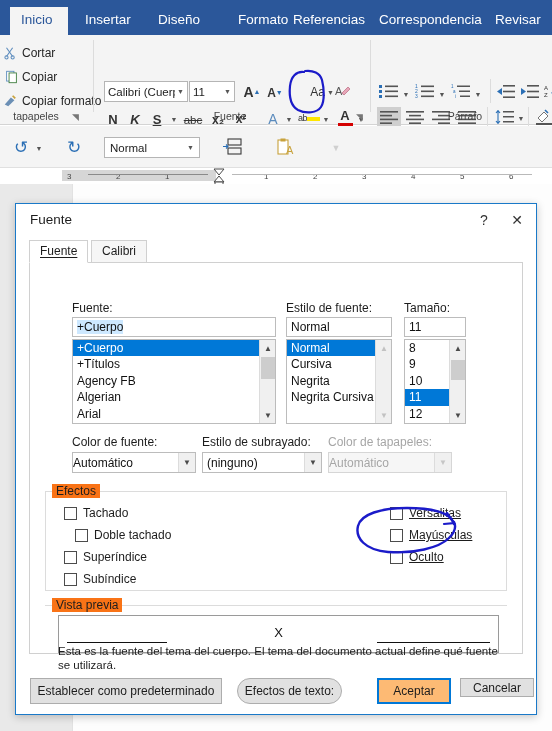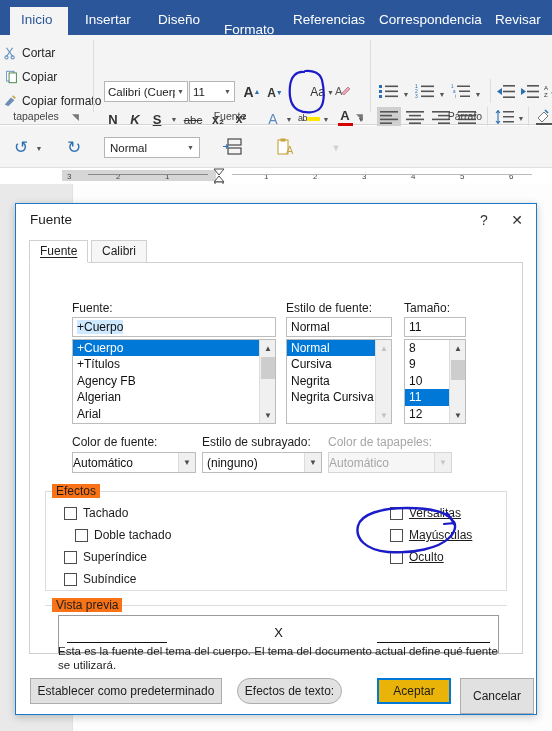--- a/index.html
+++ b/index.html
@@ -209,35 +209,35 @@
   }
   .prevnote {
     position: absolute; font-size: 11.5px; color: #1d1d1d; line-height: 14px;
   }
 
   .btn {
     position: absolute; background: #e1e1e1; border: 1px solid #adadad;
     font-size: 12px; color: #1d1d1d;
     display: flex; align-items: center; justify-content: center;
   }
-  .btn.default { background: #eab308; border: 2px solid #0078d7; justify-content: center; }
+  .btn.default { background: #fdba74; border: 2px solid #0078d7; justify-content: center; }
 
   
   .annot { position: absolute; pointer-events: none; }
 </style>
 </head>
 <body>
 
 <div id="app">
 
   <div class="tabbar">
     <div class="tab active" style="left:10px;width:58px;"><span>Inicio</span></div>
     <div class="tab" style="left:74px;"><span>Insertar</span></div>
     <div class="tab" style="left:147px;"><span>Diseño</span></div>
-    <div class="tab" style="left:213px;margin-top:10px;"><span>Formato</span></div>
+    <div class="tab" style="left:227px;"><span>Formato</span></div>
     <div class="tab" style="left:282px;"><span>Referencias</span></div>
     <div class="tab" style="left:368px;"><span>Correspondencia</span></div>
     <div class="tab" style="left:484px;"><span>Revisar</span></div>
   </div>
 
   <div class="ribbon">
 
     <div class="cmd" style="left:22px;top:11px;"><span>Cortar</span></div>
     <div class="ico" style="left:2px;top:10px;width:16px;height:16px;">
       <svg width="14" height="14" viewBox="0 0 16 16">
@@ -686,21 +686,21 @@
 
     <div class="btn" style="left:14px;top:474px;width:192px;height:26px;">
         <span>Establecer como predeterminado</span>
       </div>
     <div class="btn" style="left:221px;top:474px;width:105px;height:26px;border-radius:13px;">
         <span>Efectos de texto:</span>
       </div>
     <div class="btn default" style="left:361px;top:474px;width:74px;height:26px;">
         <span>Aceptar</span>
       </div>
-    <div class="btn" style="left:444px;top:474px;width:74px;height:36px;">
+    <div class="btn" style="left:444px;top:474px;width:74px;height:19px;">
         <span>Cancelar</span>
       </div>
   </div>
 
   <svg class="annot" style="left:286px;top:66px;width:62px;height:52px;" width="62" height="52" viewBox="0 0 62 52">
     <path d="M18 6 C10 5 5 11 4 20 C3 30 5 40 12 44 C20 48 31 47 35 41 C39 35 38 22 36 14 C34 7 27 4 19 5" fill="none" stroke="#1b1bc9" stroke-width="2.2" stroke-linecap="round"></path>
   </svg>
 
   <svg class="annot" style="left:355px;top:505px;width:115px;height:56px;" width="115" height="56" viewBox="0 0 115 56">
     <path d="M99 19 C96 8 78 3 52 3 C26 3 6 9 3 21 C0 33 10 45 33 47 C58 49 84 43 94 33 C101 26 101 21 99 17" fill="none" stroke="#1b1bc9" stroke-width="2.4" stroke-linecap="round"></path>

